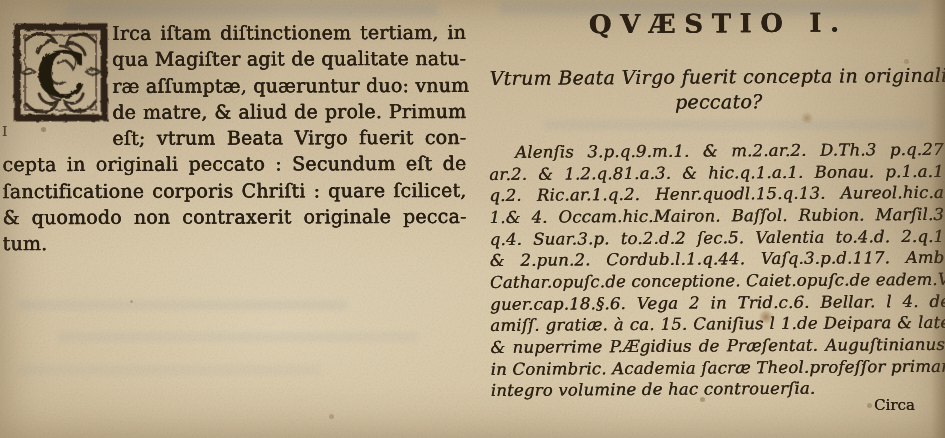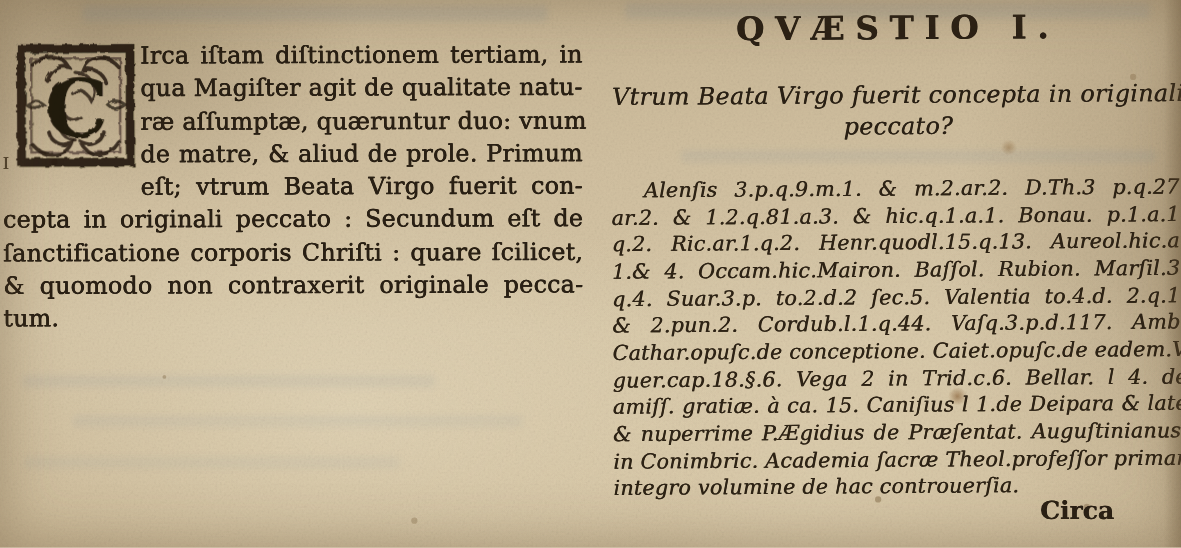--- a/index.html
+++ b/index.html
@@ -40,21 +40,21 @@
       42px 128px 0 1px rgba(110,84,48,.45),
       701px 398px 0 1px rgba(110,84,48,.4),
       868px 404px 0 1px rgba(110,84,48,.35),
       330px 415px 0 1px rgba(120,94,56,.3),
       130px 300px 0 0 rgba(120,94,56,.35),
       905px 60px 0 1px rgba(120,94,56,.3),
       640px 170px 0 0 rgba(110,84,48,.3);}
   
   .ink{color:#2a2014;}
   .left-col{
-    position:absolute;left:2px;top:32px;width:464px;
+    position:absolute;left:2px;top:20px;width:464px;
     transform:rotate(-0.15deg);transform-origin:top left;
   }
   .pline{
     font-size:19px;line-height:26.3px;white-space:nowrap;
     text-align:justify;text-align-last:justify;
     text-shadow:0.4px 0 0 currentColor, 0 0.3px 0 currentColor;
     letter-spacing:.2px;
   }
   .pline.ind{margin-left:110px;}
   .pline.last{text-align-last:left;}
@@ -77,21 +77,21 @@
   }
   .citations{margin-top:26px;}
   .cline{
     font-style:italic;font-size:16.5px;line-height:21.65px;white-space:nowrap;
     text-align:justify;text-align-last:justify;
     text-shadow:0.35px 0 0 currentColor;color:#2e2315;letter-spacing:.2px;
   }
   .cline.first{text-indent:26px;}
   .cline.last{text-align-last:left;}
   .catchword{
-    position:absolute;left:832px;top:396px;font-size:20px;font-weight:bold;
+    position:absolute;left:874px;top:396px;font-size:15px;font-weight:normal;
     text-shadow:0.3px 0 0 currentColor;
   }
   .grain{position:absolute;inset:0;mix-blend-mode:multiply;pointer-events:none;}
 </style>
 </head>
 <body>
 
 <div class="paper"></div>
 <div class="bleed b1"></div>
 <div class="bleed b2"></div>

